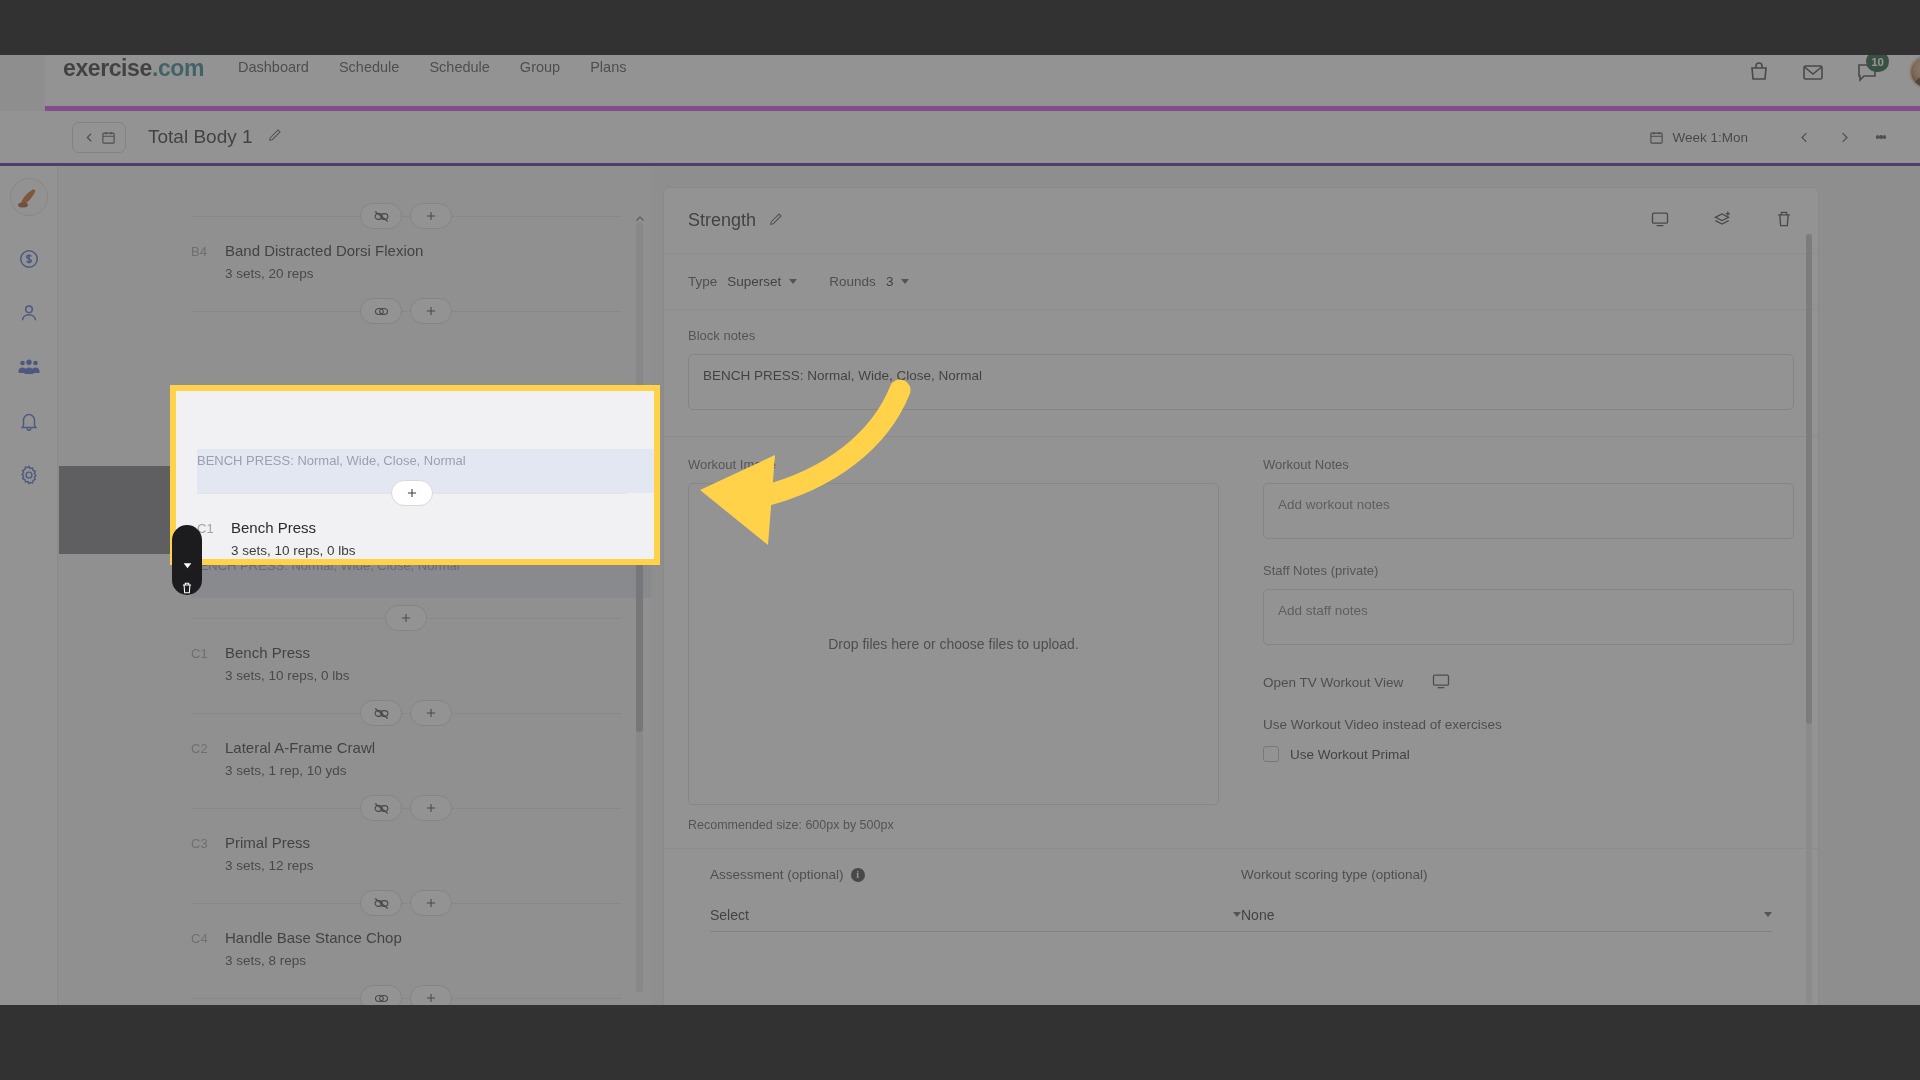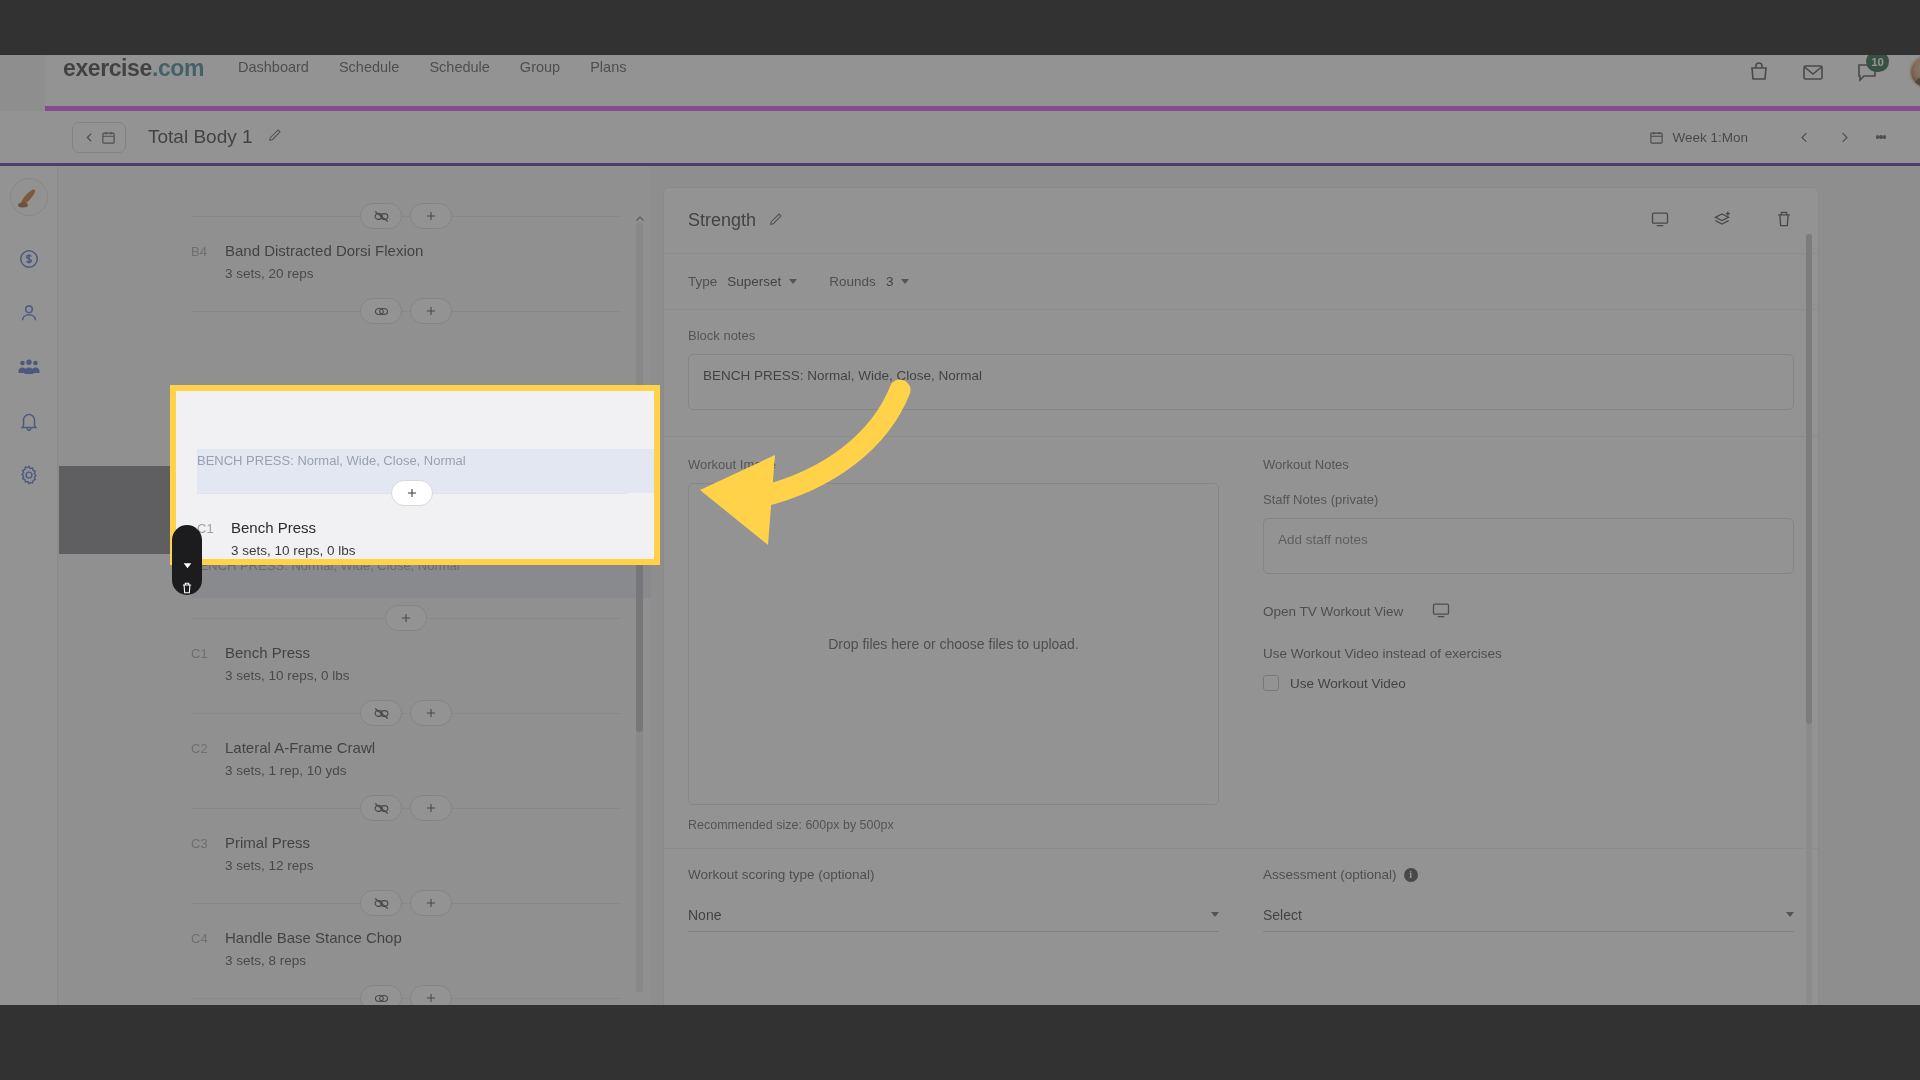--- a/index.html
+++ b/index.html
@@ -618,54 +618,55 @@
     <div class="cols">
       <div class="col-l">
         <div class="flabel">Workout Image</div>
         <div class="dropzone">
           <span>Drop files here or choose files to upload.</span>
         </div>
         <div class="rec">Recommended size: 600px by 500px</div>
       </div>
       <div class="col-r">
         <div class="flabel">Workout Notes</div>
+        <textarea class="ta note" placeholder="Add workout notes" style=""></textarea>
         <div class="flabel" style="margin-top:20px;">Staff Notes (private)</div>
         <textarea class="ta note" placeholder="Add staff notes" style=""></textarea>
         <div class="tvrow">
           <span>Open TV Workout View</span>
           <span>
             <svg width="20" height="20" viewBox="0 0 24 24" fill="none" stroke="currentColor" stroke-width="1.6">
                 <rect x="3" y="5" width="18" height="12" rx="1.5"></rect>
                 <path d="M8 20h8"></path>
               </svg>
           </span>
         </div>
         <div class="vidlbl">Use Workout Video instead of exercises</div>
         <div class="ckrow">
           <span class="ck"></span>
-          <span class="cklbl">Use Workout Video</span>
+          <span class="cklbl">Use Workout Primal</span>
         </div>
       </div>
     </div>
 
     <div class="botcols">
+      <div class="bsel r">
+        <div class="bsel-lbl">
+          <span>Assessment (optional)</span>
+          <span class="info-i">i</span>
+        </div>
+        <div class="selbox">
+          <span>Select</span>
+          <span class="caret"></span>
+        </div>
+      </div>
       <div class="bsel">
         <div class="bsel-lbl">Workout scoring type (optional)</div>
         <div class="selbox">
           <span>None</span>
-          <span class="caret"></span>
-        </div>
-      </div>
-      <div class="bsel r">
-        <div class="bsel-lbl">
-          <span>Assessment (optional)</span>
-          <span class="info-i">i</span>
-        </div>
-        <div class="selbox">
-          <span>Select</span>
           <span class="caret"></span>
         </div>
       </div>
     </div>
 
     <div class="d-vscroll">
         <div class="thumb"></div>
       </div>
   </div>
 

